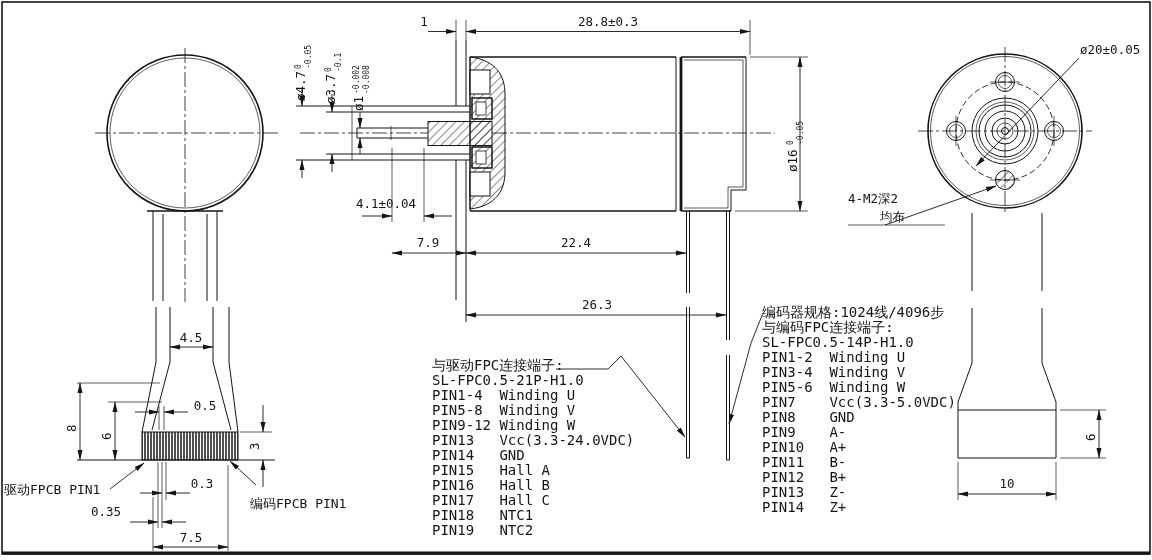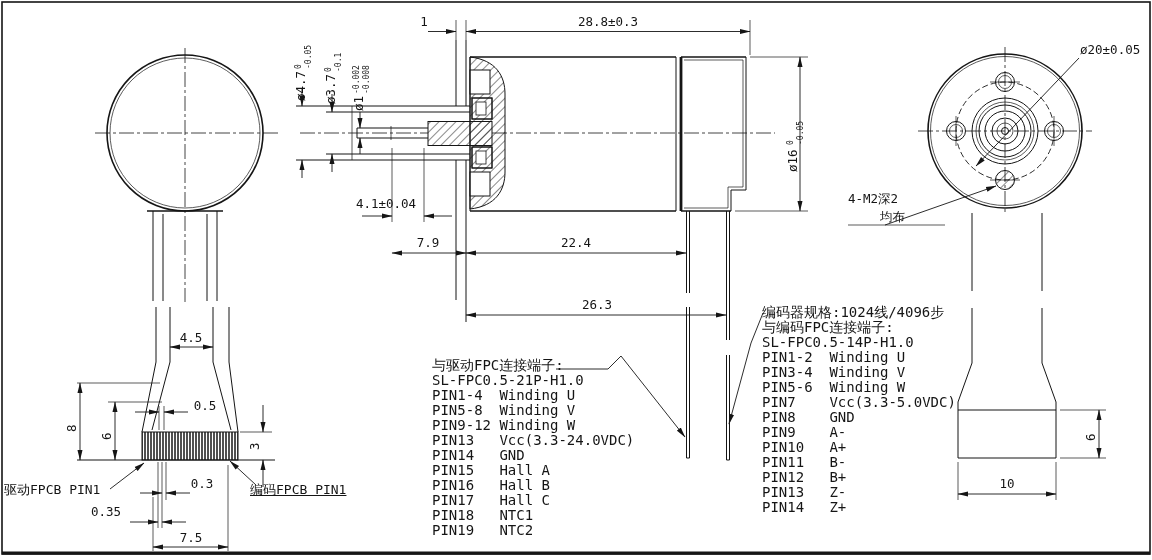--- a/index.html
+++ b/index.html
@@ -286,15 +286,15 @@
     <line x1="958" y1="494" x2="1056" y2="494" class="dl" marker-start="url(#mas)" marker-end="url(#ma)"></line>
     <text class="dim" x="1007" y="488" text-anchor="middle">10</text>
   </g>
 </svg>
 
 <div class="pinblock" style="left:432px; top:358px;"><div class="pl">与驱动FPC连接端子:</div><div class="pl">SL-FPC0.5-21P-H1.0</div><div class="pl">PIN1-4  Winding U</div><div class="pl">PIN5-8  Winding V</div><div class="pl">PIN9-12 Winding W</div><div class="pl">PIN13   Vcc(3.3-24.0VDC)</div><div class="pl">PIN14   GND</div><div class="pl">PIN15   Hall A</div><div class="pl">PIN16   Hall B</div><div class="pl">PIN17   Hall C</div><div class="pl">PIN18   NTC1</div><div class="pl">PIN19   NTC2</div></div>
 
 <div class="pinblock" style="left:762px; top:305px;"><div class="pl">编码器规格:1024线/4096步</div><div class="pl">与编码FPC连接端子:</div><div class="pl">SL-FPC0.5-14P-H1.0</div><div class="pl">PIN1-2  Winding U</div><div class="pl">PIN3-4  Winding V</div><div class="pl">PIN5-6  Winding W</div><div class="pl">PIN7    Vcc(3.3-5.0VDC)</div><div class="pl">PIN8    GND</div><div class="pl">PIN9    A-</div><div class="pl">PIN10   A+</div><div class="pl">PIN11   B-</div><div class="pl">PIN12   B+</div><div class="pl">PIN13   Z-</div><div class="pl">PIN14   Z+</div></div>
 
 <div class="pinlabel" style="left:4px; top:481px;">驱动FPCB PIN1</div>
-<div class="pinlabel" style="left:250px; top:481px;text-decoration:underline;">编码FPCB PIN1</div>
+<div class="pinlabel" style="left:250px; top:495px;">编码FPCB PIN1</div>
 
 </div>
 
 </body></html>

